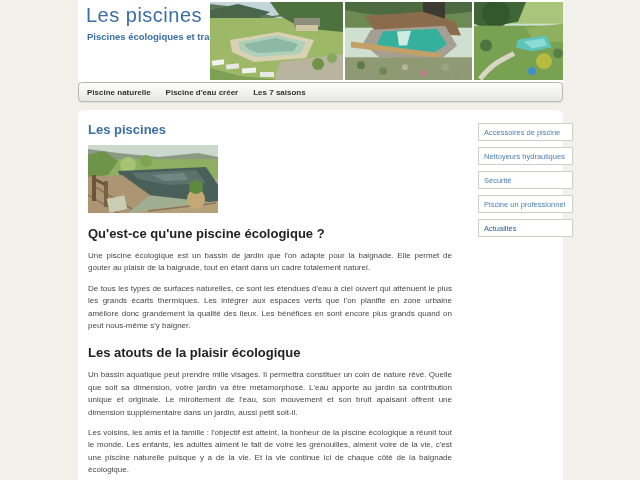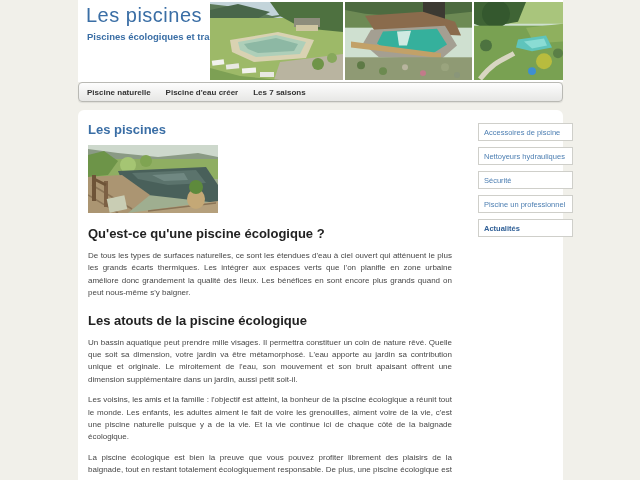--- a/index.html
+++ b/index.html
@@ -77,21 +77,21 @@
   .sidebar{
     position:absolute;left:400px;top:13px;width:95px;
   }
   .side-link{
     display:block;background:#fff;border:1px solid #cfcfca;
     padding:4px 5px 3px 5px;margin-bottom:6px;
     font-size:7.5px;color:var(--link,#4d7fb2);cursor:pointer;
     white-space:nowrap;overflow:hidden;
   }
   .side-link.active{
-    font-weight:bold;color:#2f5f96;
+    font-weight:normal;color:#2f5f96;
   }
 </style>
 </head>
 <body>
 
 <div class="container">
 
   <header class="site-header">
     <div class="site-title">Les piscines</div>
     <div class="site-subtitle">Piscines écologiques et traditionnelles</div>
@@ -188,23 +188,24 @@
           <rect x="4" y="30" width="4" height="26" fill="#6e5438"></rect>
           <rect x="16" y="36" width="4" height="26" fill="#7c6044"></rect>
           <line x1="6" y1="34" x2="18" y2="40" stroke="#6e5438" stroke-width="3"></line>
           <rect x="20" y="52" width="18" height="14" fill="#c9cdb4" transform="rotate(-12 29 59)"></rect>
           <ellipse cx="108" cy="54" rx="9" ry="10" fill="#c4a876"></ellipse>
           <circle cx="108" cy="42" r="7" fill="#5e8a3c"></circle>
         </svg>
       </div>
 
       <h2 class="section-heading">Qu'est-ce qu'une piscine écologique ?</h2>
+      <p class="para">Une piscine écologique est un bassin de jardin que l'on adapte pour la baignade. Elle permet de gouter au plaisir de la baignade, tout en étant dans un cadre totalement naturel.</p>
       <p class="para">De tous les types de surfaces naturelles, ce sont les étendues d'eau à ciel ouvert qui atténuent le plus les grands écarts thermiques. Les intégrer aux espaces verts que l'on planifie en zone urbaine améliore donc grandement la qualité des lieux. Les bénéfices en sont encore plus grands quand on peut nous-même s'y baigner.</p>
 
-      <h2 class="section-heading">Les atouts de la piscine écologique</h2>
+      <h2 class="section-heading">Les atouts de la plaisir écologique</h2>
       <p class="para">Un bassin aquatique peut prendre mille visages. Il permettra constituer un coin de nature rêvé. Quelle que soit sa dimension, votre jardin va être métamorphosé. L'eau apporte au jardin sa contribution unique et originale. Le miroitement de l'eau, son mouvement et son bruit apaisant offrent une dimension supplémentaire dans un jardin, aussi petit soit-il.</p>
       <p class="para">Les voisins, les amis et la famille : l'objectif est atteint, la bonheur de la piscine écologique a réunit tout le monde. Les enfants, les adultes aiment le fait de voire les grenouilles, aiment voire de la vie, c'est une piscine naturelle puisque y a de la vie. Et la vie continue ici de chaque côté de la baignade écologique.</p>
       <p class="para">La piscine écologique est bien la preuve que vous pouvez profiter librement des plaisirs de la baignade, tout en restant totalement écologiquement responsable. De plus, une piscine écologique est beaucoup plus esthétique dans un jardin qu'une piscine classique. Cela permet de créer un véritable havre de paix sans dénaturer son jardin.</p>
 
     </div>
 
     <aside class="sidebar">
       <a class="side-link">Accessoires de piscine</a>
       <a class="side-link">Nettoyeurs hydrauliques</a>
       <a class="side-link">Sécurité</a>

